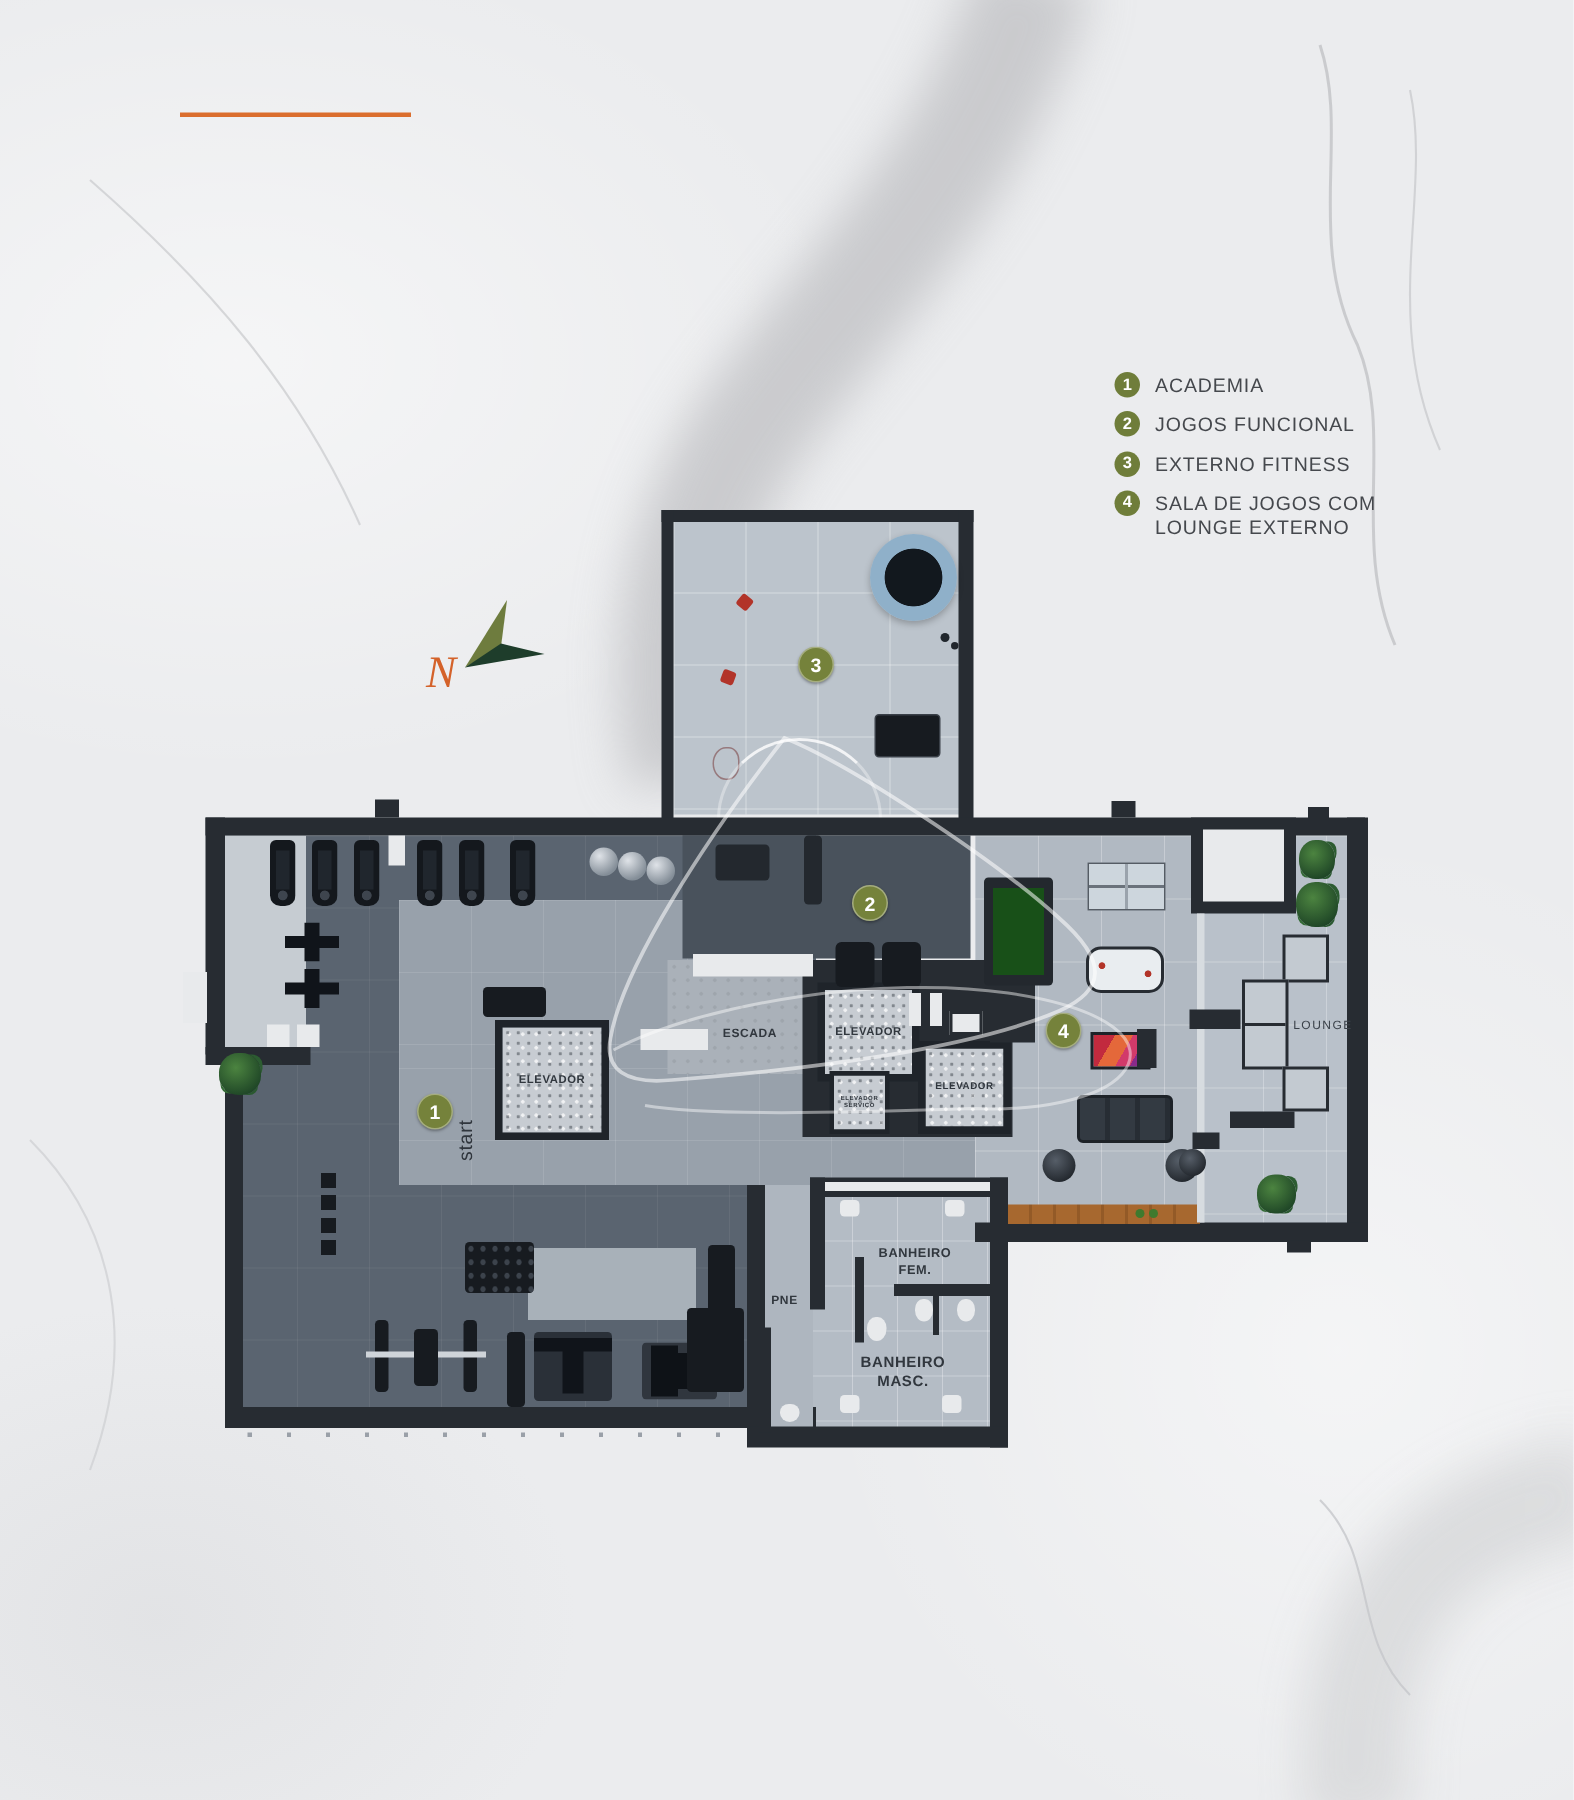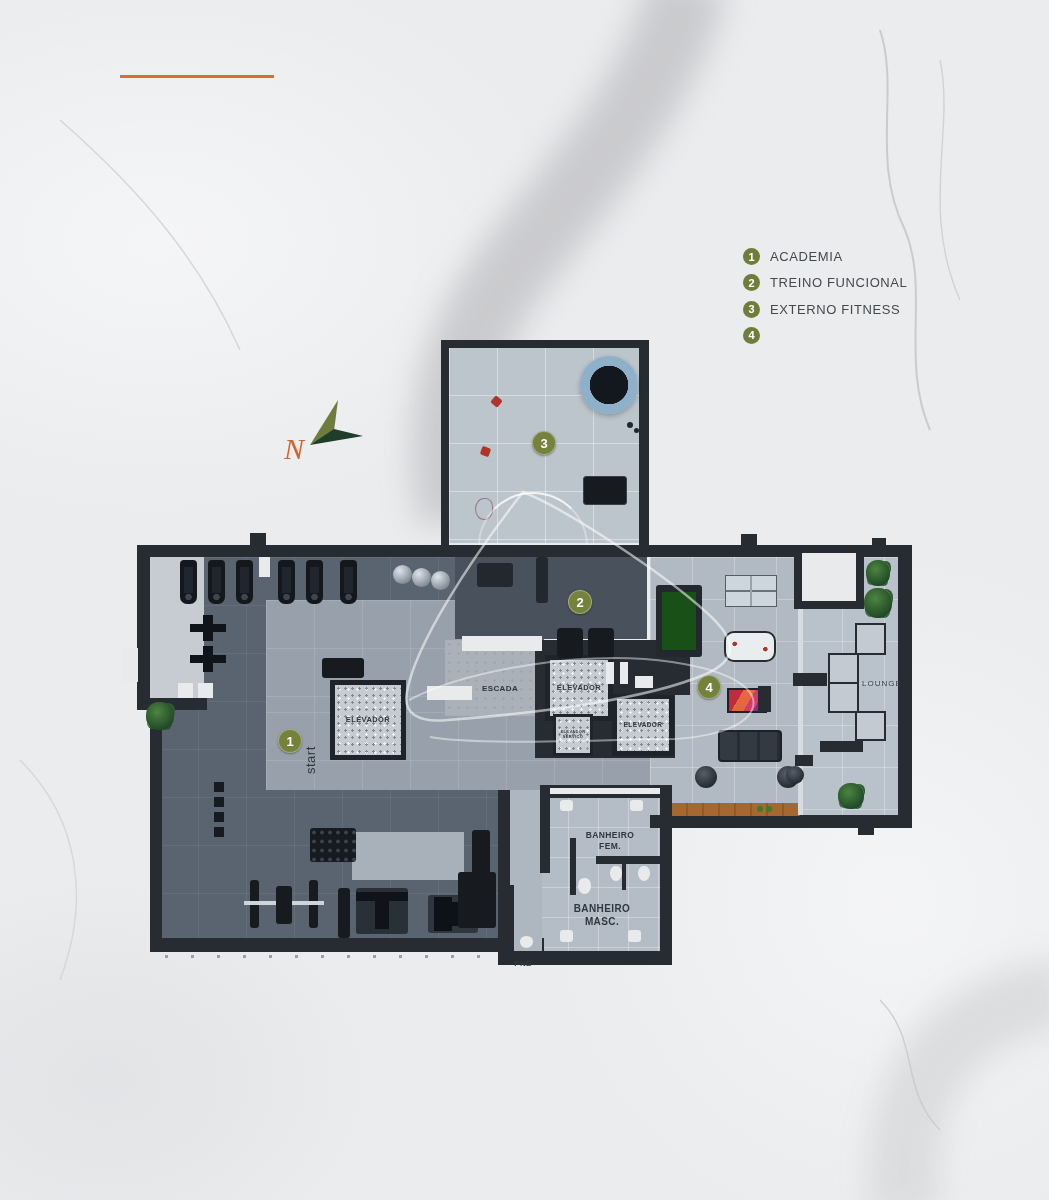--- a/index.html
+++ b/index.html
@@ -91,28 +91,29 @@
 
   <div class="abs title-underline" style="left:120px;top:75px;width:154px;"></div>
 
   <div class="abs legend" style="left:743px;top:248px;">
     <div class="legend-item">
       <div class="lgd-circle">1</div>
       <div class="lgd-label">ACADEMIA</div>
     </div>
     <div class="legend-item">
       <div class="lgd-circle">2</div>
-      <div class="lgd-label">TREINO FUNCIONAL</div>
+      <div class="lgd-label">JOGOS FUNCIONAL</div>
     </div>
     <div class="legend-item">
       <div class="lgd-circle">3</div>
       <div class="lgd-label">EXTERNO FITNESS</div>
     </div>
     <div class="legend-item">
       <div class="lgd-circle">4</div>
+      <div class="lgd-label">SALA DE JOGOS COM LOUNGE EXTERNO</div>
     </div>
   </div>
 
   <svg class="abs" style="left:305px;top:398px;" width="62" height="52" viewBox="0 0 62 52">
     <polygon points="33,2 5,47 29,33" fill="#6e7c3e"></polygon>
     <polygon points="5,47 58,38 29,31" fill="#1e3d2b"></polygon>
   </svg>
   <div class="abs north" style="left:284px;top:432px;">N</div>
 
   <div class="abs" style="left:441px;top:338px;width:212px;height:212px;">
@@ -277,21 +278,21 @@
     <div class="abs white-rect" style="left:630px;top:800px;width:13px;height:11px;border-radius:3px;"></div>
     <div class="abs white-rect" style="left:578px;top:878px;width:13px;height:16px;border-radius:45% 45% 50% 50%;"></div>
     <div class="abs white-rect" style="left:610px;top:866px;width:12px;height:15px;border-radius:45% 45% 50% 50%;"></div>
     <div class="abs white-rect" style="left:638px;top:866px;width:12px;height:15px;border-radius:45% 45% 50% 50%;"></div>
     <div class="abs white-rect" style="left:560px;top:930px;width:13px;height:12px;border-radius:3px;"></div>
     <div class="abs white-rect" style="left:628px;top:930px;width:13px;height:12px;border-radius:3px;"></div>
     <div class="abs wall" style="left:506px;top:885px;width:8px;height:70px;"></div>
     <div class="abs white-rect" style="left:520px;top:936px;width:13px;height:12px;border-radius:45% 45% 50% 50%;"></div>
     <div class="abs plan-label" style="left:574px;top:830px;width:72px;font-size:8.5px;">BANHEIRO FEM.</div>
     <div class="abs plan-label" style="left:566px;top:903px;width:72px;font-size:10px;">BANHEIRO MASC.</div>
-    <div class="abs plan-label" style="left:506px;top:959px;width:34px;text-align:center;">PNE</div>
+    <div class="abs plan-label" style="left:506px;top:862px;width:34px;text-align:center;">PNE</div>
   </div>
 
   <svg class="abs" style="left:0;top:0;" width="1049" height="1200" viewBox="0 0 1049 1200">
     <path d="M 523 492 C 470 560, 415 645, 407 692 C 403 713, 417 723, 448 720 C 540 713, 648 699, 706 674 C 737 660, 739 641, 706 612 C 663 573, 566 509, 523 492 Z" fill="none" stroke="rgba(255,255,255,0.55)" stroke-width="2.5"></path>
     <path d="M 409 700 C 470 668, 590 650, 672 662 C 740 672, 766 695, 748 716 C 733 733, 690 741, 648 739 C 560 742, 470 744, 430 737" fill="none" stroke="rgba(255,255,255,0.45)" stroke-width="2"></path>
   </svg>
 
 </div>
 
 </body></html>

